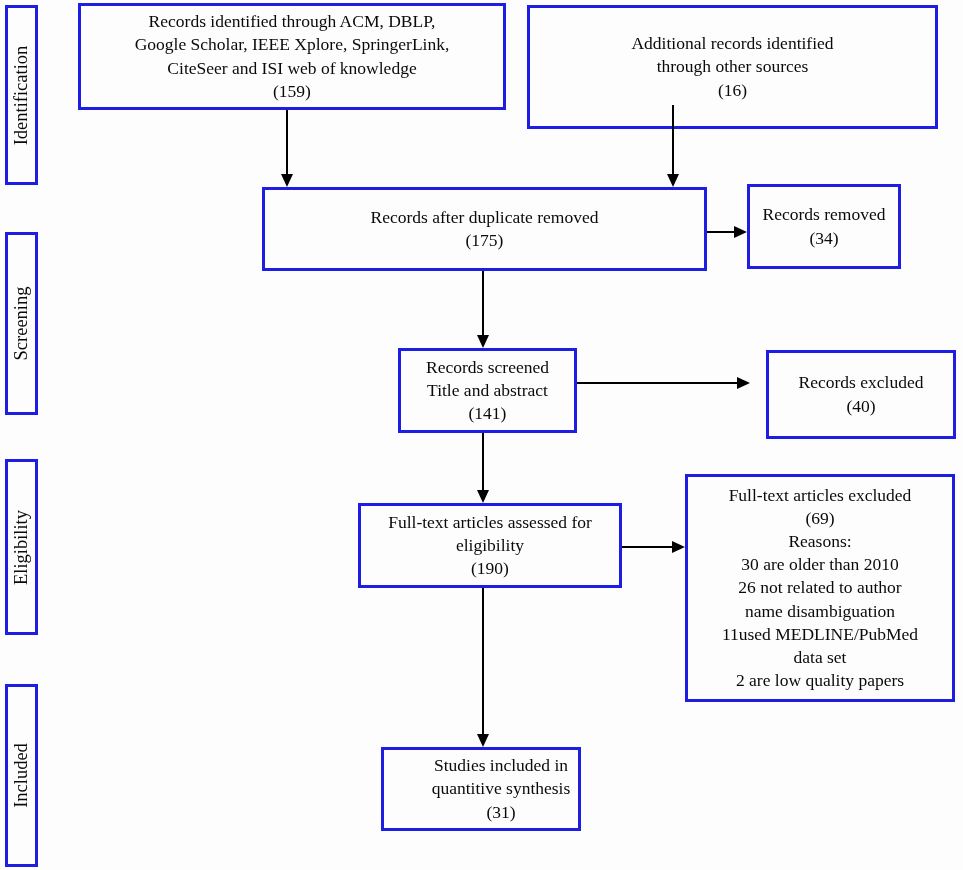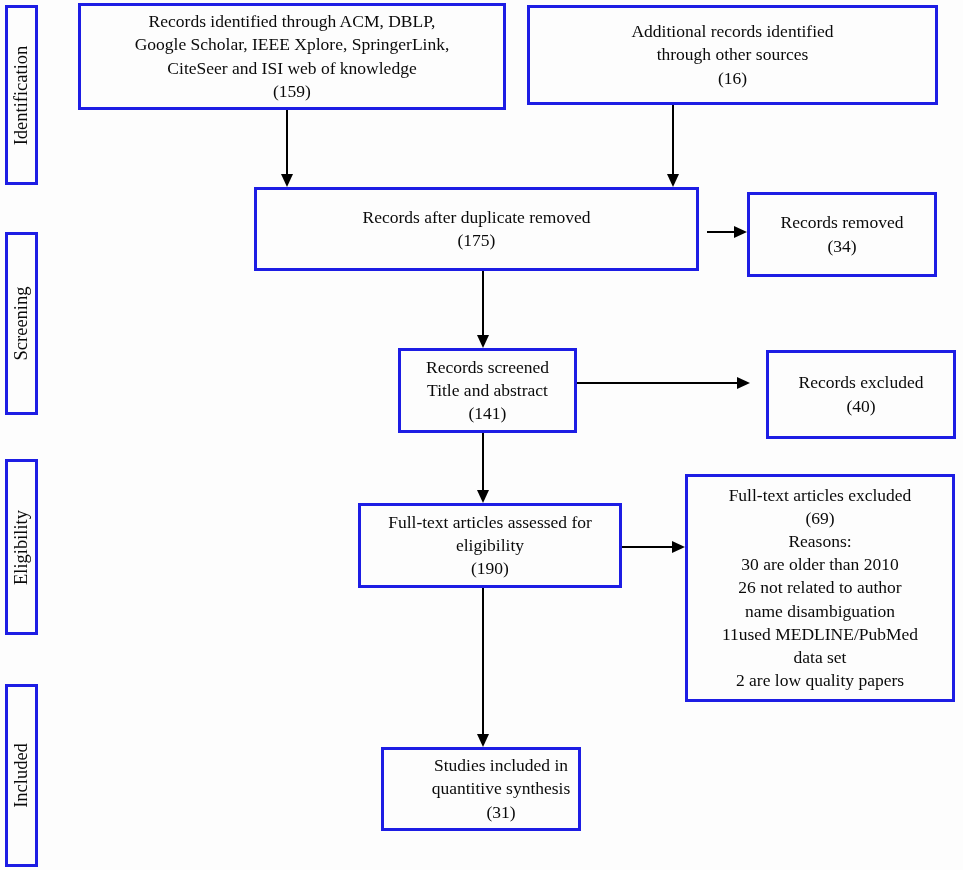--- a/index.html
+++ b/index.html
@@ -88,31 +88,31 @@
   <div class="sidebox" style="left:5px; top:684px; width:33px; height:183px;">
     <span class="vtxt">Included</span>
   </div>
 
   <div class="box" style="left:78px; top:3px; width:428px; height:107px;">
     <div class="txt">Records identified through ACM, DBLP,
 Google Scholar, IEEE Xplore, SpringerLink,
 CiteSeer and ISI web of knowledge
 (159)</div>
   </div>
-  <div class="box" style="left:527px; top:5px; width:411px; height:100px;">
+  <div class="box" style="left:527px; top:5px; width:411px; height:124px;">
     <div class="txt">Additional records identified
 through other sources
 (16)</div>
   </div>
 
-  <div class="box" style="left:254px; top:187px; width:445px; height:84px;">
+  <div class="box" style="left:262px; top:187px; width:445px; height:84px;">
     <div class="txt">Records after duplicate removed
 (175)</div>
   </div>
-  <div class="box" style="left:747px; top:192px; width:190px; height:85px;">
+  <div class="box" style="left:747px; top:184px; width:154px; height:85px;">
     <div class="txt">Records removed
 (34)</div>
   </div>
 
   <div class="box" style="left:398px; top:348px; width:179px; height:85px;justify-content:center;">
     <div class="txt">Records screened
 Title and abstract
 (141)</div>
   </div>
   <div class="box" style="left:750px; top:350px; width:190px; height:89px;margin-left:16px;">

